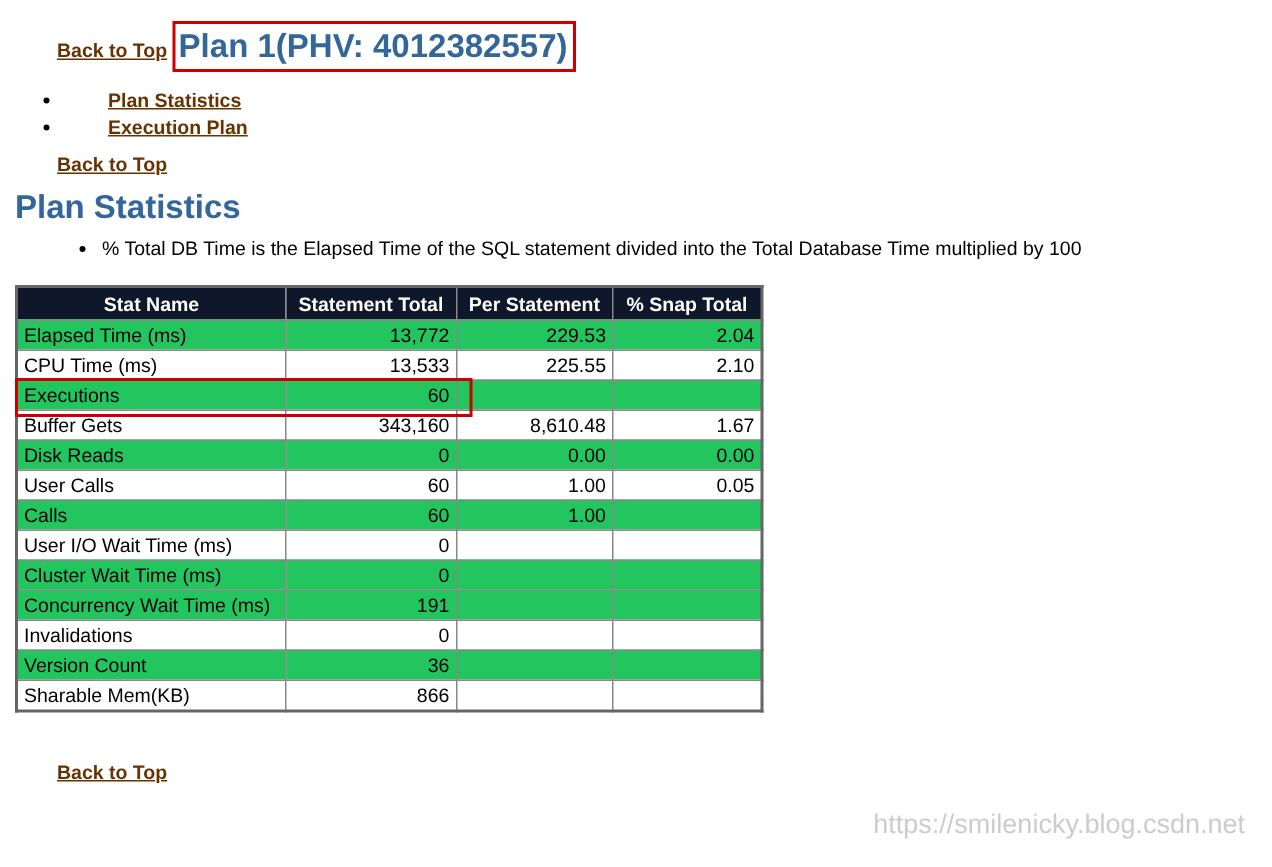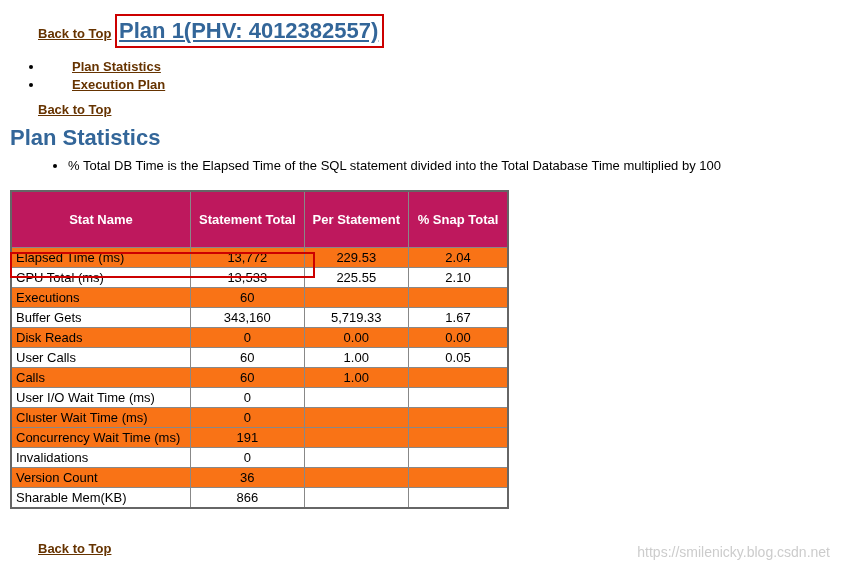--- a/index.html
+++ b/index.html
@@ -24,74 +24,73 @@
       margin: 8px 0 6px 0;
     }
     .highlight-box {
       border: 2px solid #cc0000;
       display: inline-block;
       padding: 0 4px 2px 2px;
       margin: 4px 0 6px 0;
     }
     .highlight-box h2 {
       margin: 2px 0 0 0;
-      text-decoration: underline;
     }
     ul {
       margin: 4px 0 8px 0;
       padding-left: 34px;
     }
     li {
       font-size: 13px;
       line-height: 1.4;
     }
     .table-wrap {
       margin-top: 6px;
     }
     table {
       border-collapse: collapse;
       border: 2px solid #666;
     }
     th {
-      background: #be185d;
+      background: #0f172a;
       color: #fff;
       font-weight: bold;
       font-size: 13px;
-      padding: 20px 8px;
+      padding: 3px 8px;
       border: 1px solid #888;
       text-align: center;
       white-space: nowrap;
     }
     td {
       border: 1px solid #888;
       padding: 2px 4px;
       font-size: 13px;
       white-space: nowrap;
     }
     td.name {
       text-align: left;
       min-width: 170px;
     }
     td.num {
-      text-align: center;
+      text-align: right;
       min-width: 90px;
     }
     tr.alt {
-      background: #f97316;
+      background: #22c55e;
     }
     .bottom-links {
       margin-top: 10px;
       line-height: 1.4;
     }
     .watermark {
       position: fixed;
       right: 18px;
       bottom: 18px;
       color: #ccc;
-      font-size: 14px;
+      font-size: 18px;
       font-family: Arial, sans-serif;
       pointer-events: none;
     }
     .stats-table-container {
       position: relative;
       display: inline-block;
     }
     .exec-highlight {
       position: absolute;
       border: 2px solid #cc0000;
@@ -133,35 +132,35 @@
       </tr>
     </thead>
     <tbody id="stats-tbody">
     <tr class="alt">
           <td class="name">Elapsed Time (ms)</td>
           <td class="num">13,772</td>
           <td class="num">229.53</td>
           <td class="num">2.04</td>
         </tr>
         <tr>
-          <td class="name">CPU Total (ms)</td>
+          <td class="name">CPU Time (ms)</td>
           <td class="num">13,533</td>
           <td class="num">225.55</td>
           <td class="num">2.10</td>
         </tr>
         <tr class="alt">
           <td class="name">Executions</td>
           <td class="num">60</td>
           <td class="num"></td>
           <td class="num"></td>
         </tr>
         <tr>
           <td class="name">Buffer Gets</td>
           <td class="num">343,160</td>
-          <td class="num">5,719.33</td>
+          <td class="num">8,610.48</td>
           <td class="num">1.67</td>
         </tr>
         <tr class="alt">
           <td class="name">Disk Reads</td>
           <td class="num">0</td>
           <td class="num">0.00</td>
           <td class="num">0.00</td>
         </tr>
         <tr>
           <td class="name">User Calls</td>

